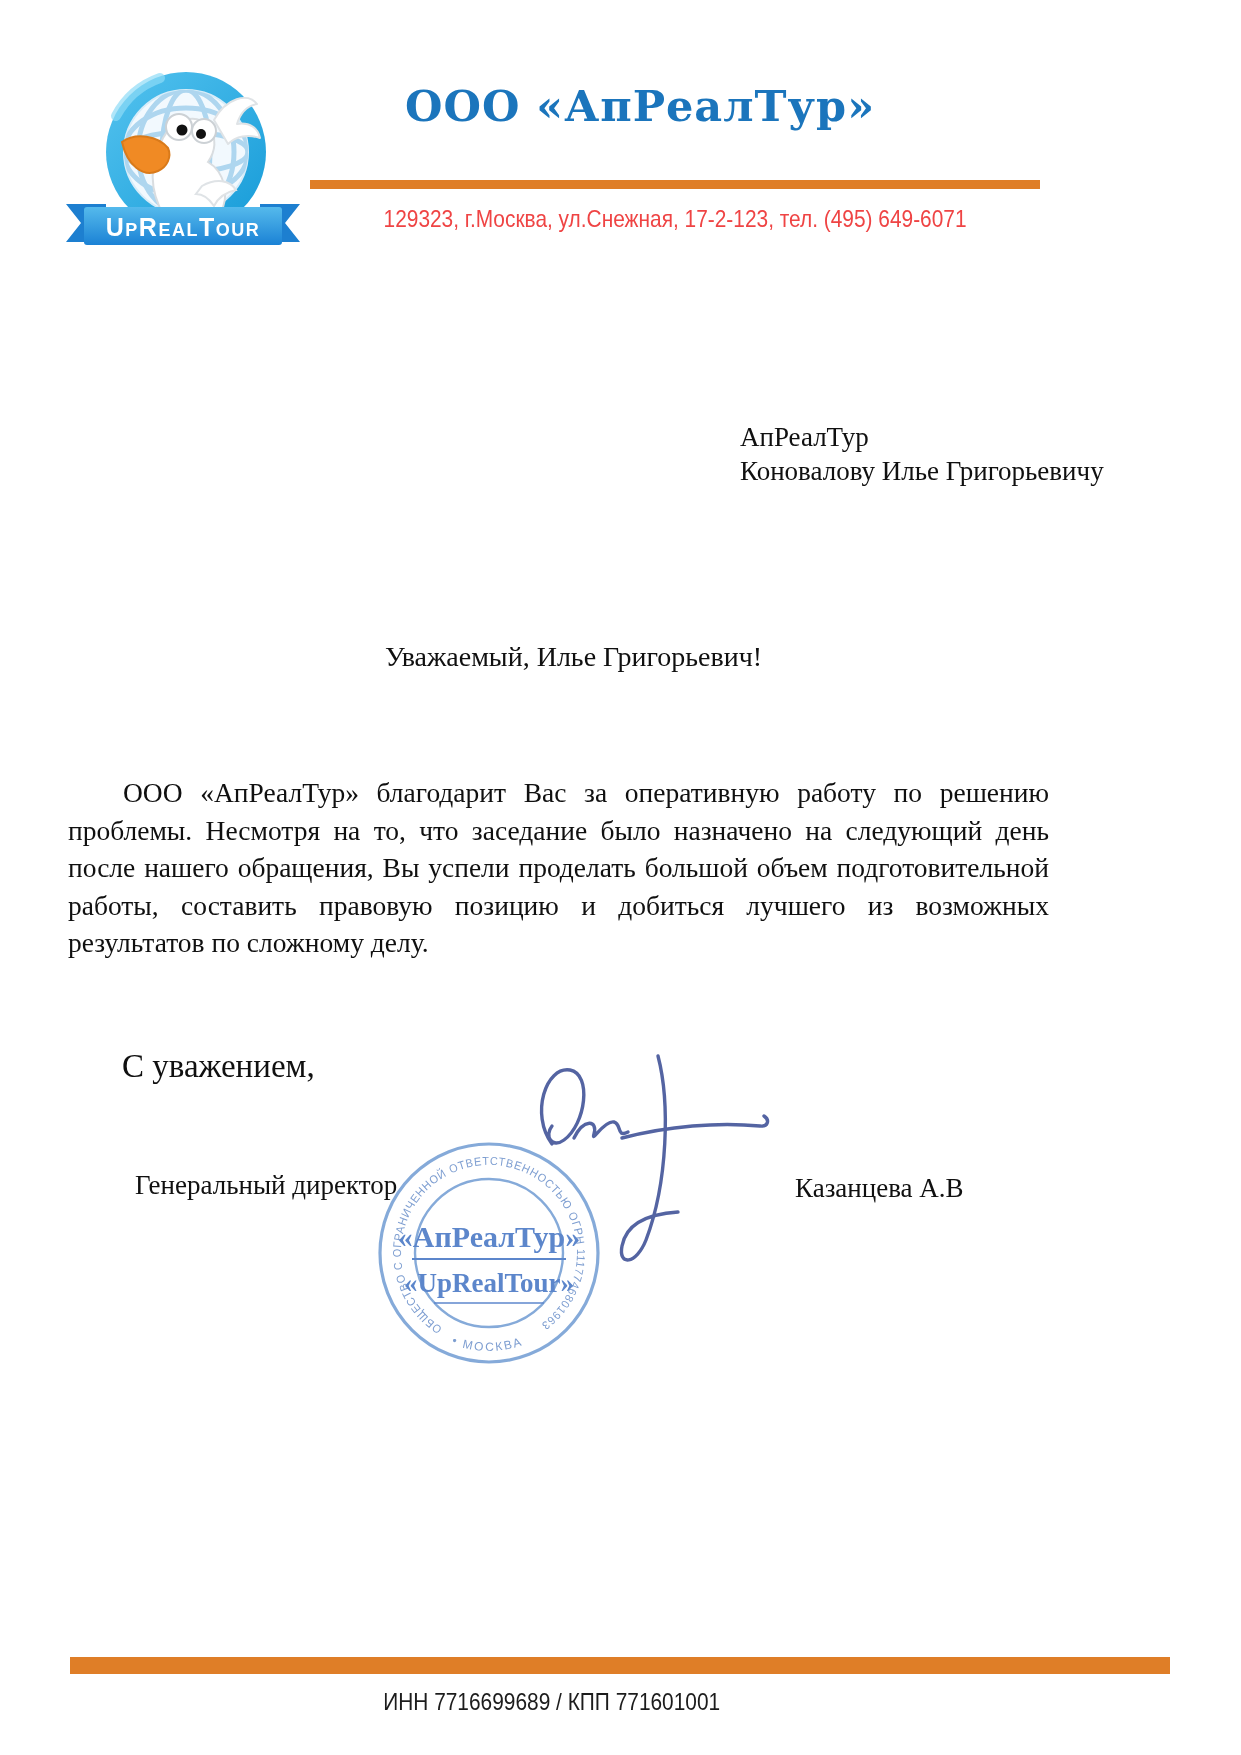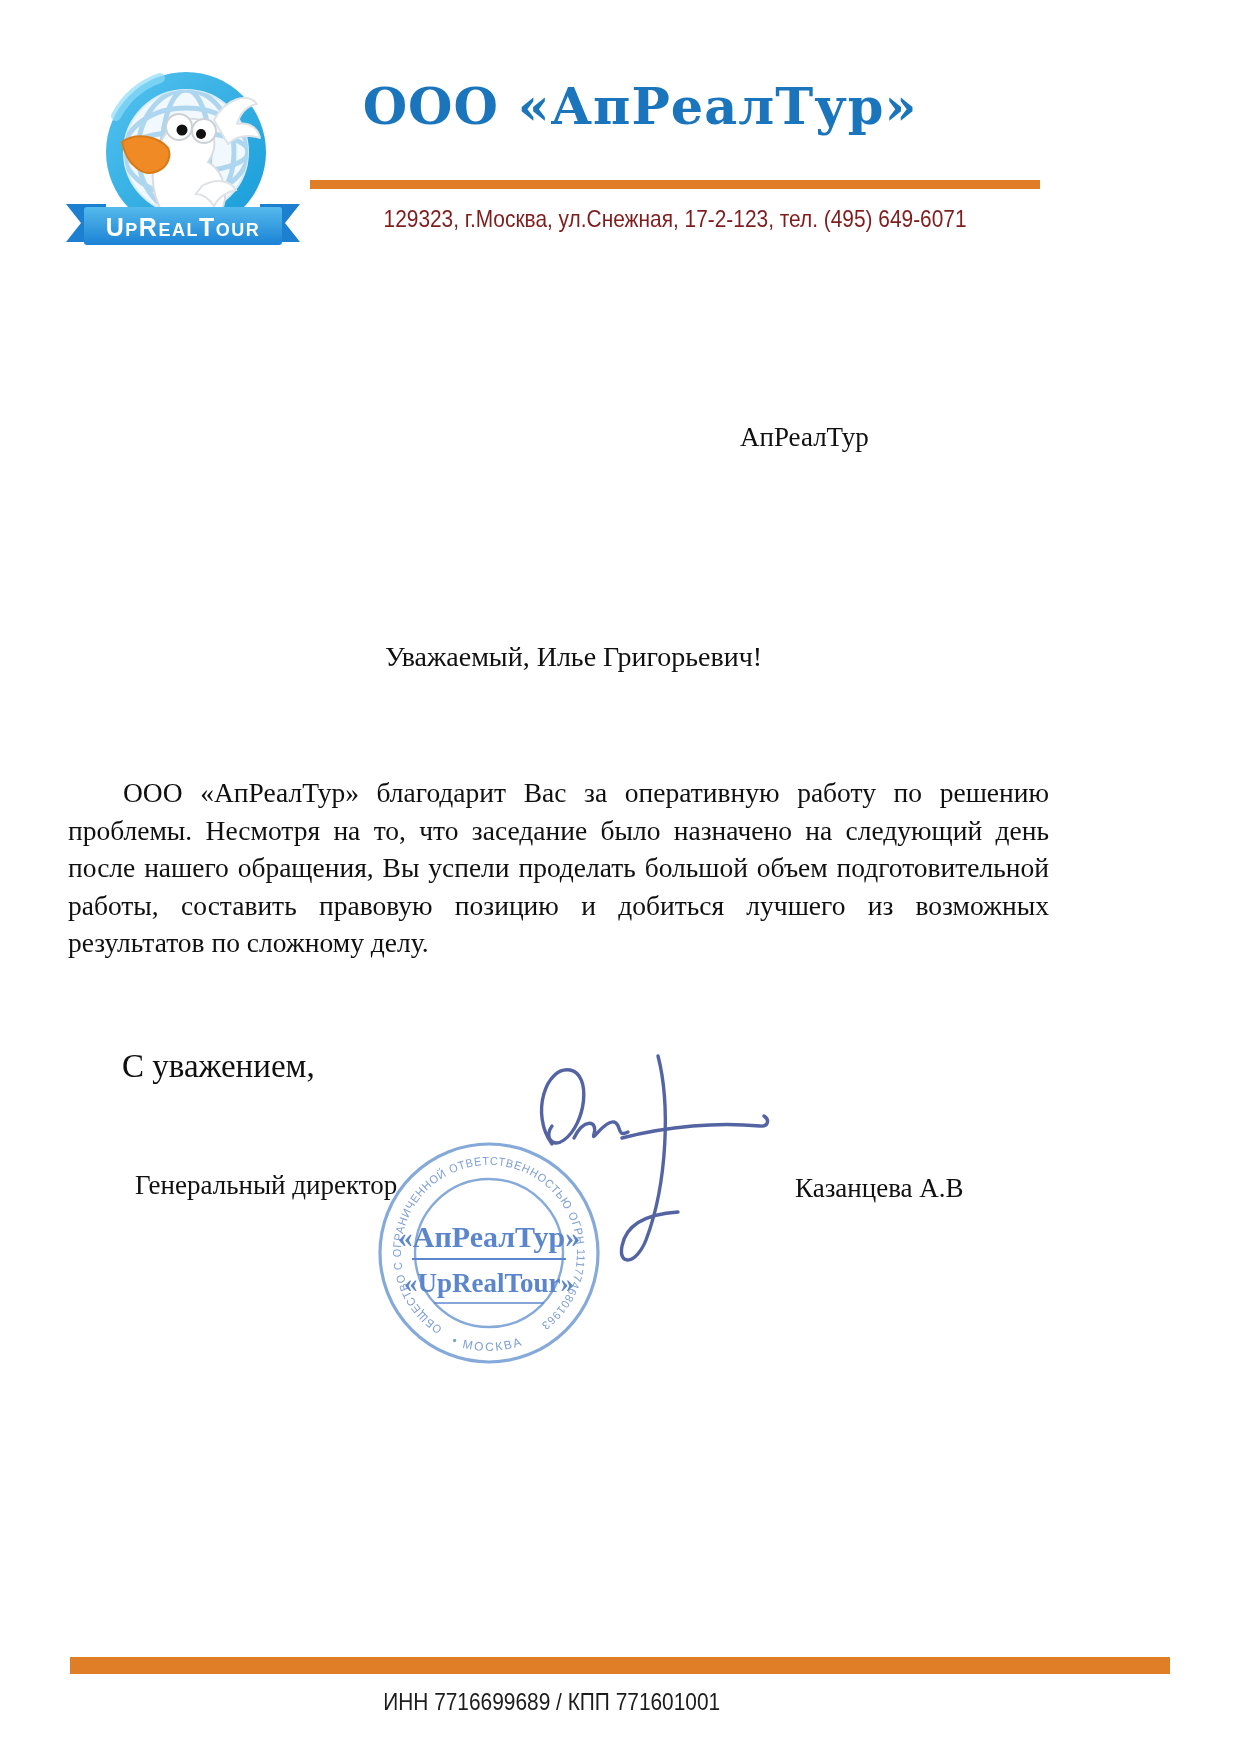--- a/index.html
+++ b/index.html
@@ -7,31 +7,31 @@
   .page {
     position:relative; width:1241px; height:1755px; margin:0 auto;
     background:#ffffff; overflow:hidden;
     font-family:"Liberation Serif", serif; color:#101010;
   }
   
   .logo { position:absolute; left:64px; top:66px; width:238px; height:188px; }
   .company-title {
     position:absolute; left:278px; top:66px; width:724px;
     text-align:center; font-family:"DejaVu Serif", serif;
-    font-weight:bold; font-size:51px; line-height:80px; color:#1b75bc;
+    font-weight:bold; font-size:43px; line-height:80px; color:#1b75bc;
     letter-spacing:1px; white-space:nowrap;
   }
   .header-rule {
     position:absolute; left:310px; top:180px; width:730px; height:9px;
     background:#df7e27;
   }
   .company-address {
     position:absolute; left:310px; top:204px; width:730px;
     text-align:center; font-family:"Liberation Sans", sans-serif;
-    font-size:24px; line-height:30px; color:#7f1d1d;
+    font-size:24px; line-height:30px; color:#ef4444;
   }
   .company-address .squeeze { display:inline-block; transform:scaleX(0.87); transform-origin:center; white-space:nowrap; }
   
   .recipient { position:absolute; left:740px; top:420px; font-size:27px; line-height:34px; }
   
   .salutation { position:absolute; left:385px; top:641px; font-size:28px; }
   .body-par {
     position:absolute; left:68px; top:750px; width:981px;
     font-size:27.5px; line-height:37.5px; text-align:justify; text-indent:55px;margin-top:24px;
   }
@@ -102,20 +102,21 @@
   </div>
 
   <div class="company-title">ООО «АпРеалТур»</div>
   <div class="header-rule"></div>
   <div class="company-address">
     <span class="squeeze">129323, г.Москва, ул.Снежная, 17-2-123, тел. (495) 649-6071</span>
   </div>
 
   <div class="recipient">
     <div>АпРеалТур</div>
+    <div>Коновалову Илье Григорьевичу</div>
   </div>
 
   <div class="salutation">Уважаемый, Илье Григорьевич!</div>
   <div class="body-par">ООО «АпРеалТур» благодарит Вас за оперативную работу по решению проблемы. Несмотря на то, что заседание было назначено на следующий день после нашего обращения, Вы успели проделать большой объем подготовительной работы, составить правовую позицию и добиться лучшего из возможных результатов по сложному делу.</div>
   <div class="closing">С уважением,</div>
 
   <div class="director-title">Генеральный директор</div>
   <div class="director-name">Казанцева А.В</div>
 
   <div class="stamp">

